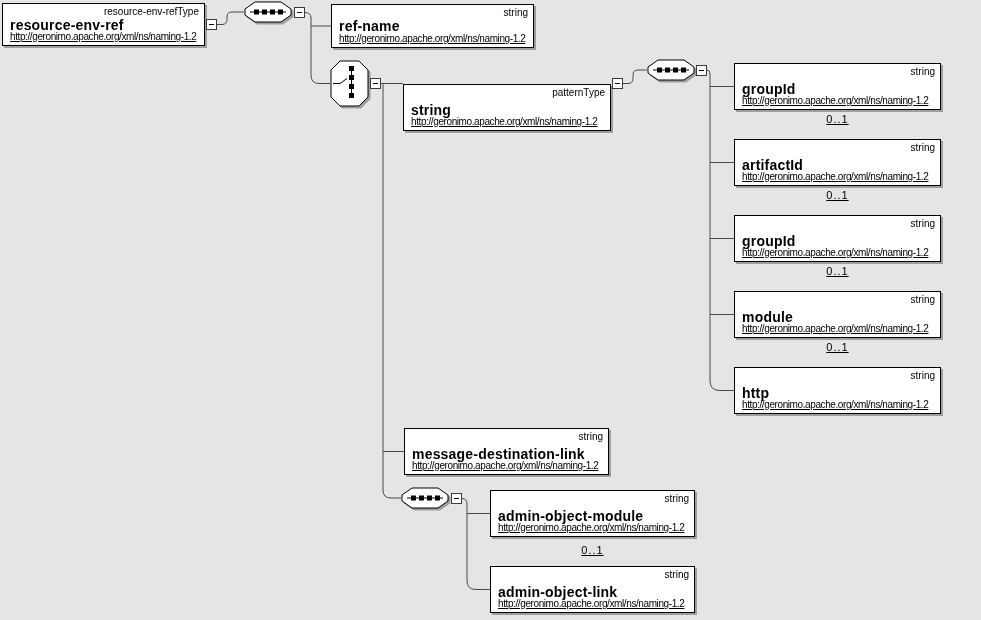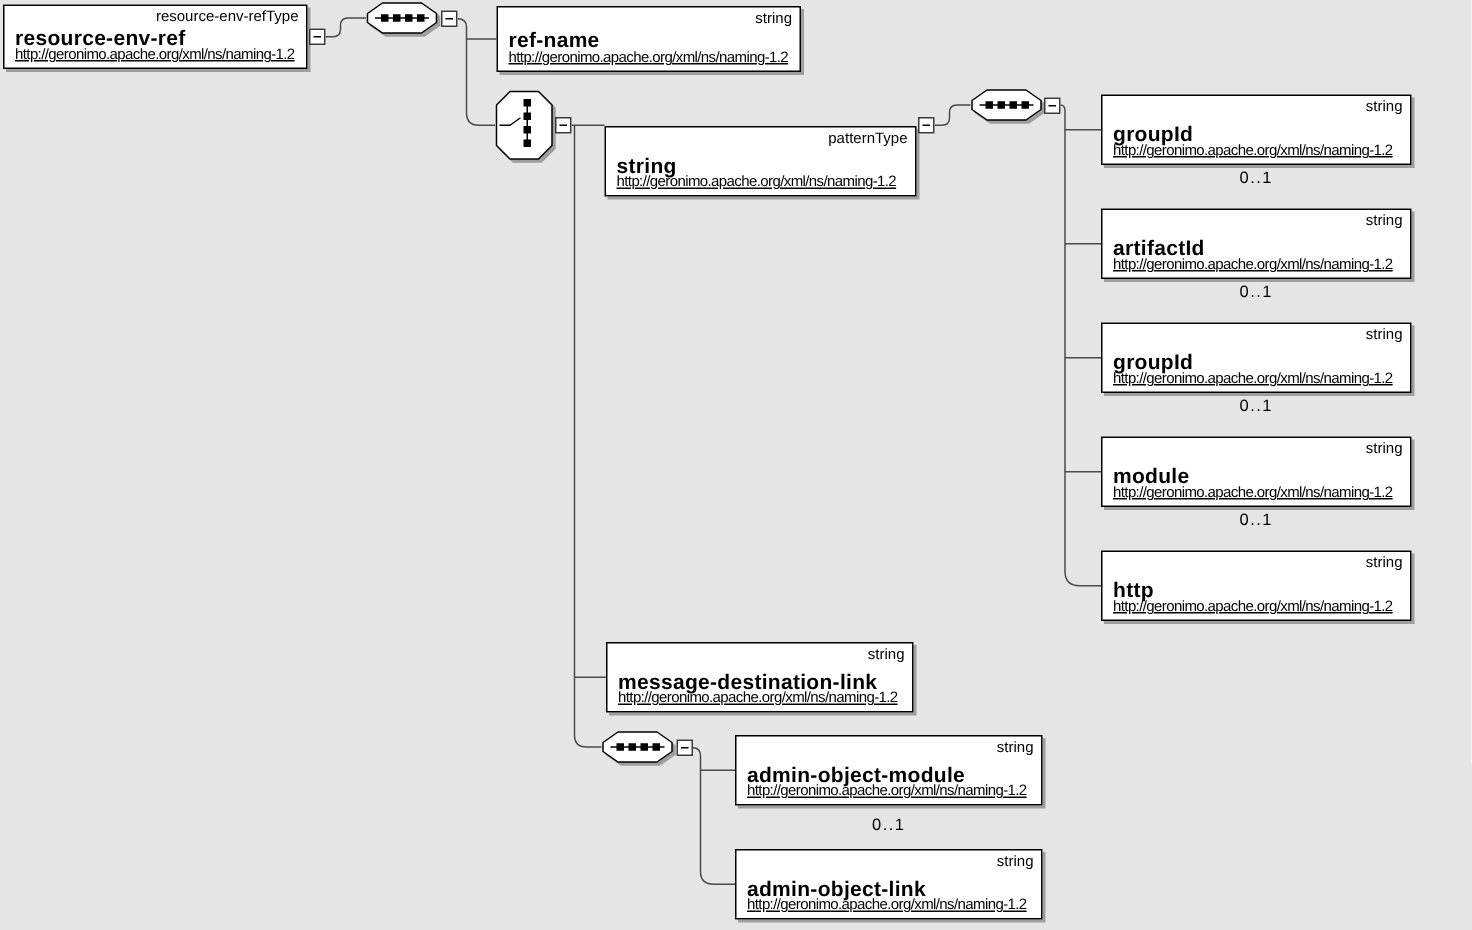--- a/index.html
+++ b/index.html
@@ -24,20 +24,21 @@
   }
   .ens {
     position:absolute; left:7px; bottom:3px; font-size:10px;
     letter-spacing:-0.4px; white-space:nowrap;text-decoration:underline;
   }
   .ebox.small .ename { top:13px; }
 
   .card {
     position:absolute; font-size:11px; text-align:center; letter-spacing:1px;
     white-space:nowrap;
+    text-decoration:underline;
   }
 
   .compositor { position:absolute; filter:drop-shadow(2px 2px 0 #9e9e9e); }
 
   .minus {
     position:absolute; width:9px; height:9px; background:#fff;
     border:1px solid #3a3a3a; box-sizing:content-box;
   }
   .minus::before {
     content:""; position:absolute; left:2px; right:2px; top:4px;

